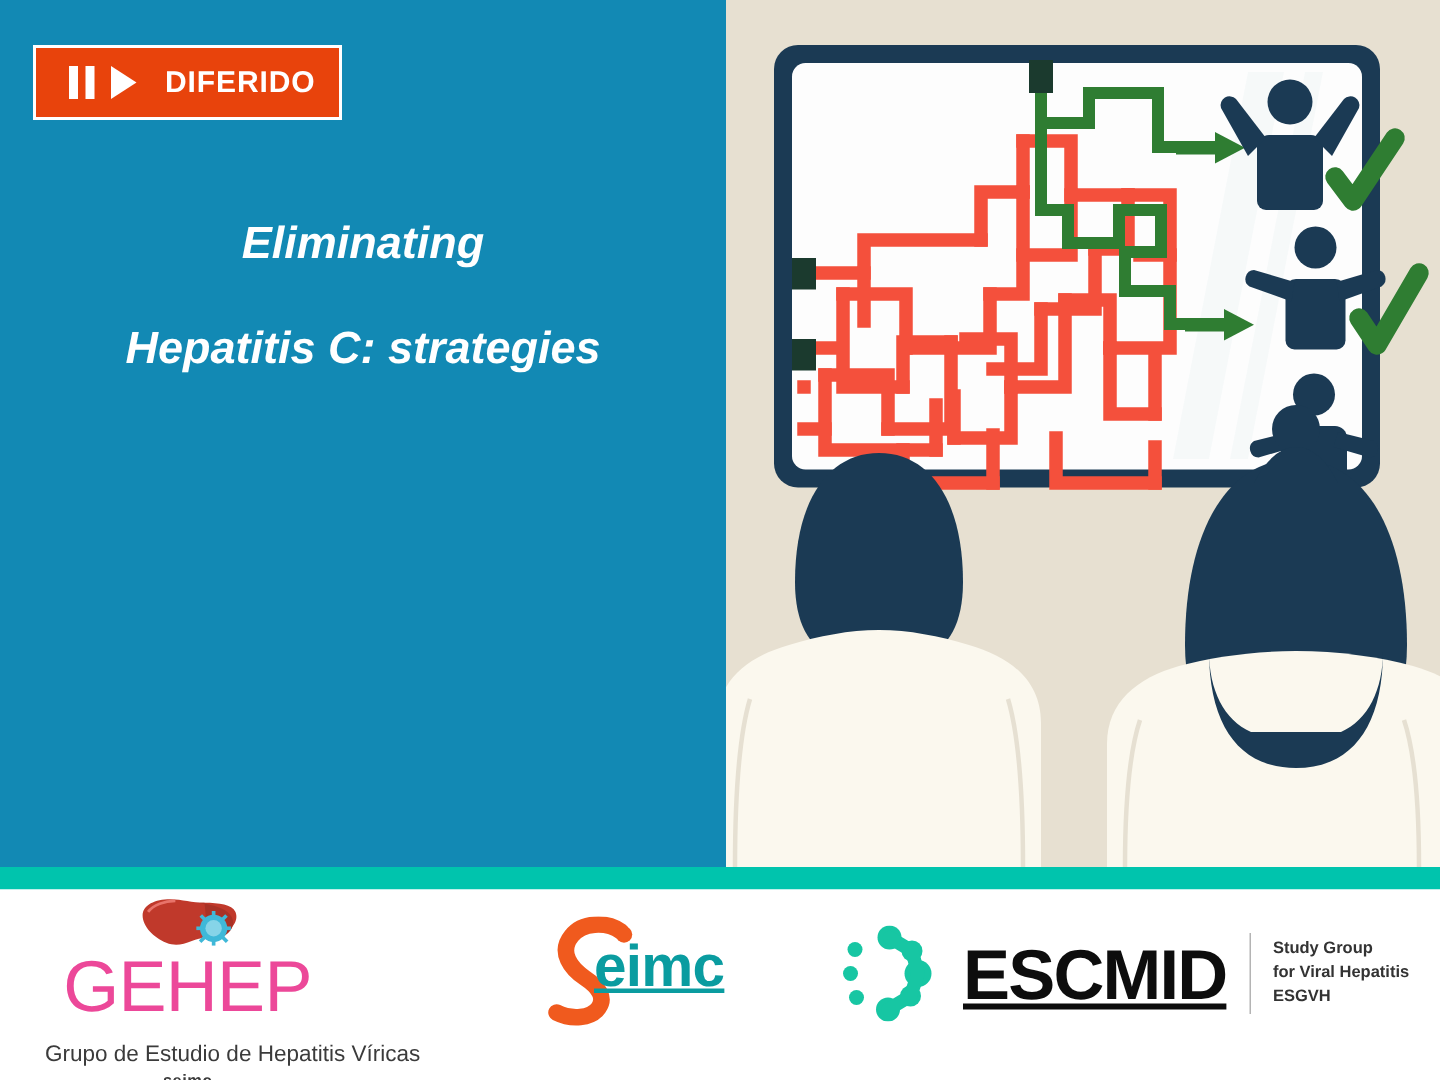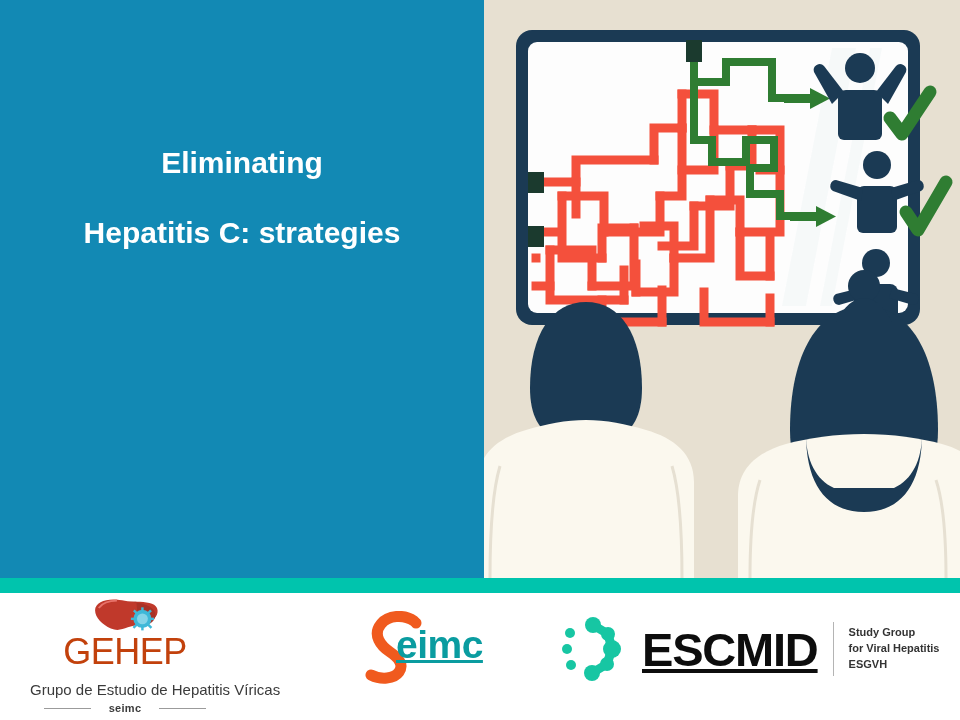--- a/index.html
+++ b/index.html
@@ -83,20 +83,21 @@
     color: #ffffff;
     font-size: 30px;
     font-weight: bold;
     line-height: 1.0;
   }
   .title-block .tline {
     display: block;
     padding: 0 6px;
     margin-bottom: 40px;
     white-space: nowrap;
+    font-style: italic;
   }
   .title-block .tline:last-child { margin-bottom: 0; }
 
   
   .illustration {
     position: absolute;
     left: 484px; top: 0;
     width: 476px; height: 578px;
     overflow: hidden;
   }
@@ -120,24 +121,24 @@
 
   
   .logo-gehep {
     position: absolute;
     left: 30px; top: 4px;
     width: 190px; height: 112px;
     text-align: center;
   }
   .gehep-liver { height: 34px; margin-bottom: 0px; }
   .gehep-word {
-    font-size: 36px;
+    font-size: 48px;
     font-weight: normal;
     letter-spacing: -0.5px;
-    color: #c2410c;
+    color: #ec4899;
     line-height: 0.95;
     font-family: "Liberation Sans", sans-serif;
   }
   .gehep-sub {
     font-size: 15px;
     color: #3b3b3b;
     margin-top: 12px;
     white-space: nowrap;
   }
   .gehep-seimc-row {
@@ -216,20 +217,28 @@
 </style>
 </head>
 <body>
 
 <div id="slide">
 
   <div class="hero">
 
     <div class="hero-left"></div>
 
+    <div class="badge">
+      <span class="badge-pause">
+        <i></i>
+          <i></i>
+      </span>
+      <span class="badge-play"></span>
+      <span class="badge-label">DIFERIDO</span>
+    </div>
 
     <div class="title-block">
       <span class="tline">Eliminating</span>
       <span class="tline">Hepatitis C: strategies</span>
     </div>
 
     <div class="illustration">
       <svg width="476" height="578" viewBox="0 0 476 578" xmlns="http://www.w3.org/2000/svg">
 
         <rect x="0" y="0" width="476" height="578" fill="#e7e0d1"></rect>

